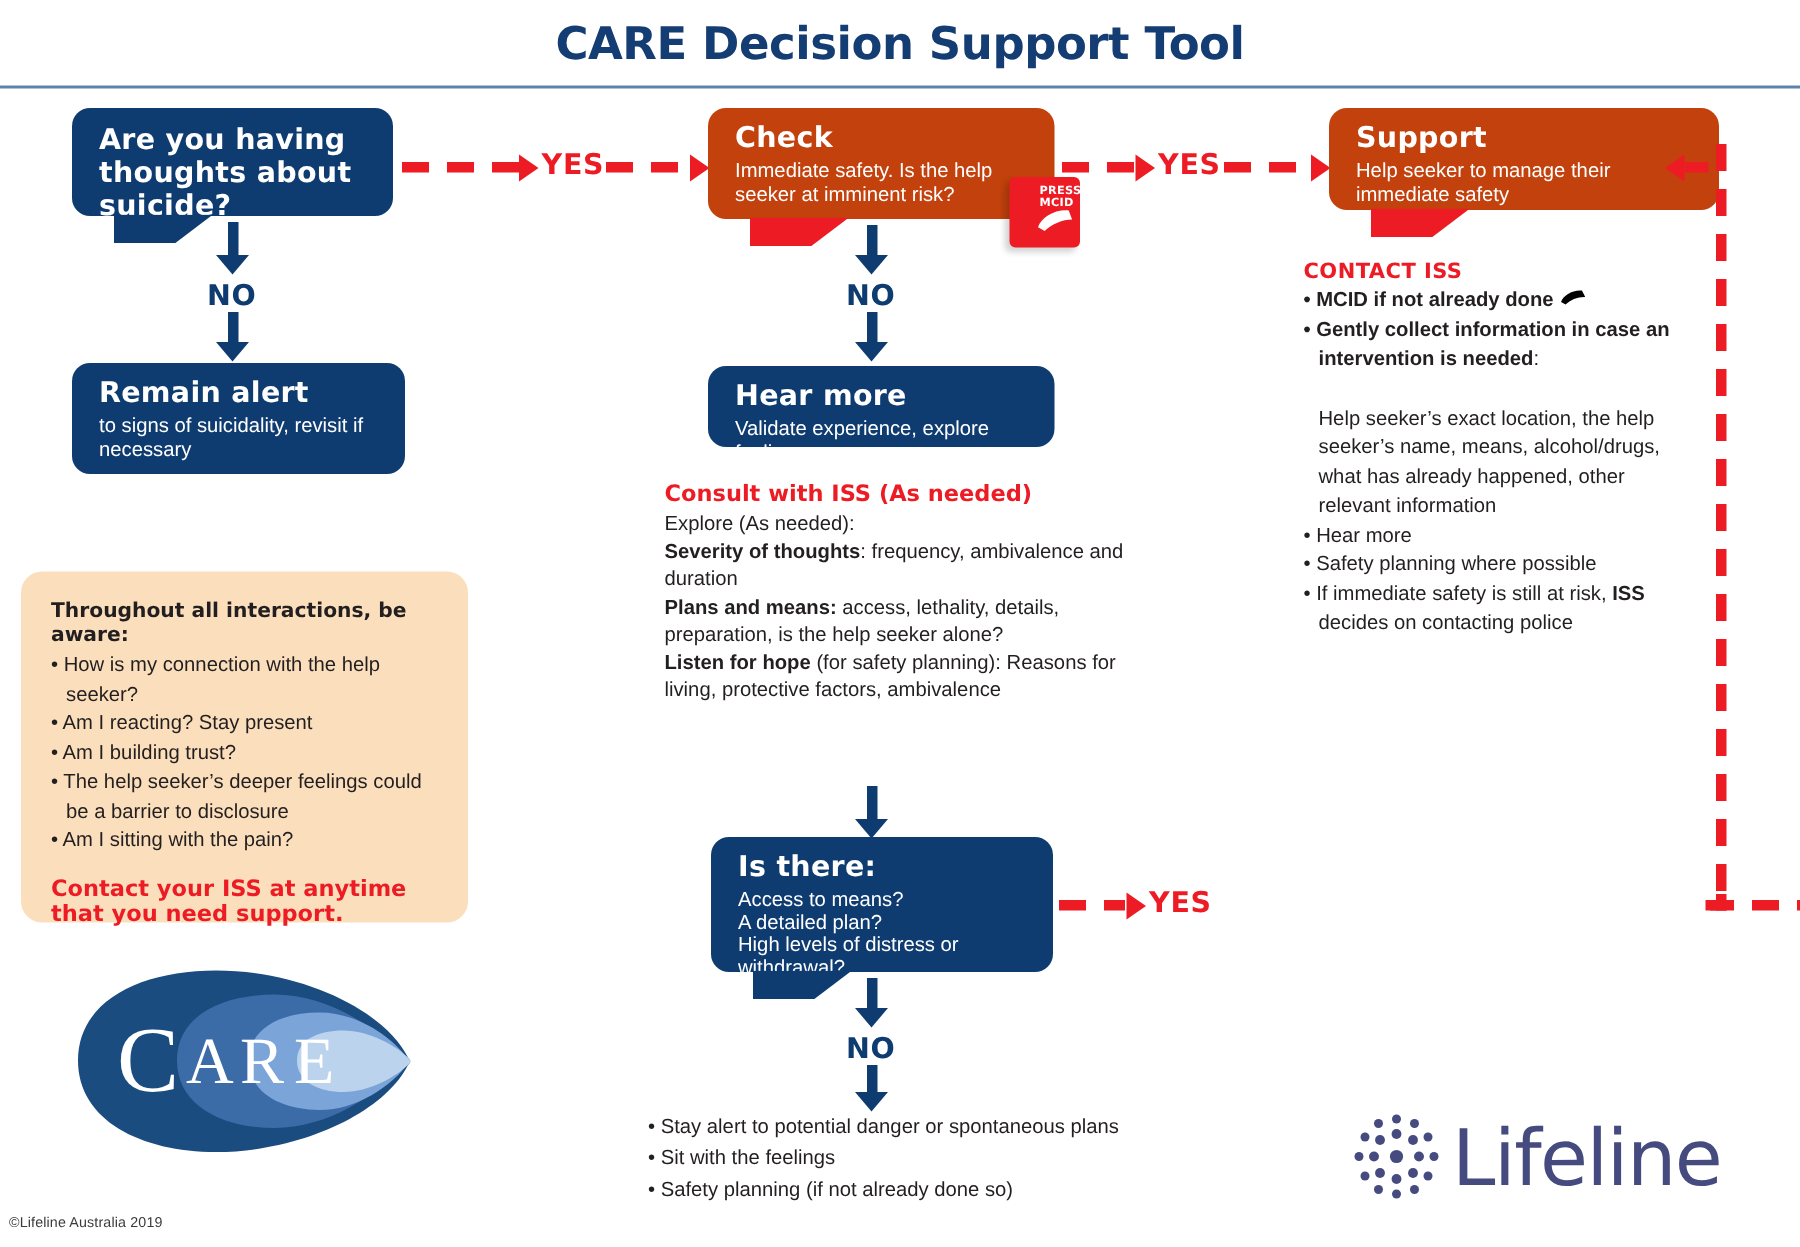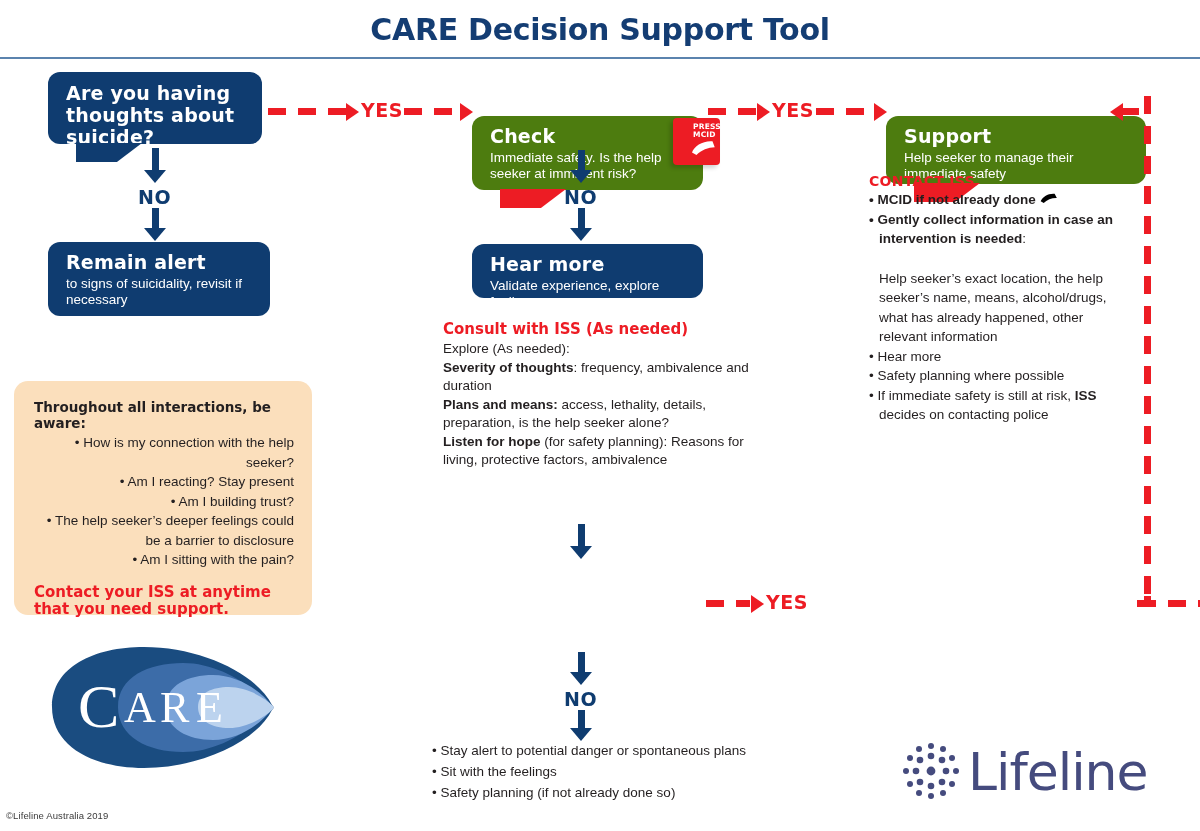--- a/index.html
+++ b/index.html
@@ -27,21 +27,21 @@
   }
 
   
   .bubble{
     border-radius:12px;
     color:#ffffff;
     box-sizing:border-box;
     padding:10px 14px 8px 18px;
   }
   .bubble.navy{background:#0F3C70;}
-  .bubble.red{background:#4d7c0f;margin-top:44px;}
+  .bubble.red{background:#c2410c;}
   .bubble .b-title{
     font-family:"DejaVu Sans","Liberation Sans",sans-serif;
     font-weight:bold;font-size:19px;line-height:21px;
     letter-spacing:0.2px;
   }
   .bubble .b-title.big{font-size:19px;line-height:22px;}
   .bubble .b-body{
     font-size:13.5px;line-height:16px;margin-top:3px;font-weight:normal;
   }
   
@@ -100,21 +100,21 @@
   
   #aware-panel{
     left:14px;top:381px;width:298px;height:234px;
     background:#FBDFBC;border-radius:14px;
   }
   #aware-panel .inner{padding:18px 18px 0 20px;}
   #aware-title{
     font-size:13.5px;font-weight:bold;color:#231f20;margin-bottom:2px;
     font-family:"DejaVu Sans","Liberation Sans",sans-serif;
   }
-  #aware-list{font-size:13.5px;line-height:19.5px;text-align:right;}
+  #aware-list{font-size:13.5px;line-height:19.5px;}
   #aware-footer{
     margin-top:14px;color:#ED1C24;font-weight:bold;font-size:15px;line-height:17px;
     font-family:"DejaVu Sans","Liberation Sans",sans-serif;
   }
 
   
   #care-logo{left:48px;top:645px;width:230px;height:125px;}
 
   
   #lifeline-logo{left:900px;top:740px;width:260px;height:62px;}
@@ -227,20 +227,27 @@
     <div class="body-txt" id="consult-items">
         <div><b>Severity of thoughts</b><span>: frequency, ambivalence and duration</span></div>
         <div><b>Plans and means:</b><span> access, lethality, details, preparation, is the help seeker alone?</span></div>
         <div><b>Listen for hope</b><span> (for safety planning): Reasons for living, protective factors, ambivalence</span></div>
       </div>
   </div>
 
   <div class="abs vline" style="left:578px;top:524px;height:24px;"></div>
   <div class="abs vhead" style="left:570px;top:546px;"></div>
 
+  <div class="abs bubble navy" id="node-is-there" style="left:474px;top:558px;width:228px;height:90px;">
+    <div class="b-title">Is there:</div>
+    <div class="b-body" style="white-space:pre-line;line-height:15px;">Access to means?
+A detailed plan?
+High levels of distress or withdrawal?</div>
+    <div class="tail navy"></div>
+  </div>
 
   <div class="abs vline" style="left:578px;top:652px;height:22px;"></div>
   <div class="abs vhead" style="left:570px;top:672px;"></div>
   <div class="abs no-label" style="left:564px;top:688px;">NO</div>
   <div class="abs vline" style="left:578px;top:710px;height:20px;"></div>
   <div class="abs vhead" style="left:570px;top:728px;"></div>
 
   <div class="abs body-txt" id="outcome-list" style="left:432px;top:740px;width:420px;line-height:21px;">
       <div>• Stay alert to potential danger or spontaneous plans</div>
       <div>• Sit with the feelings</div>

